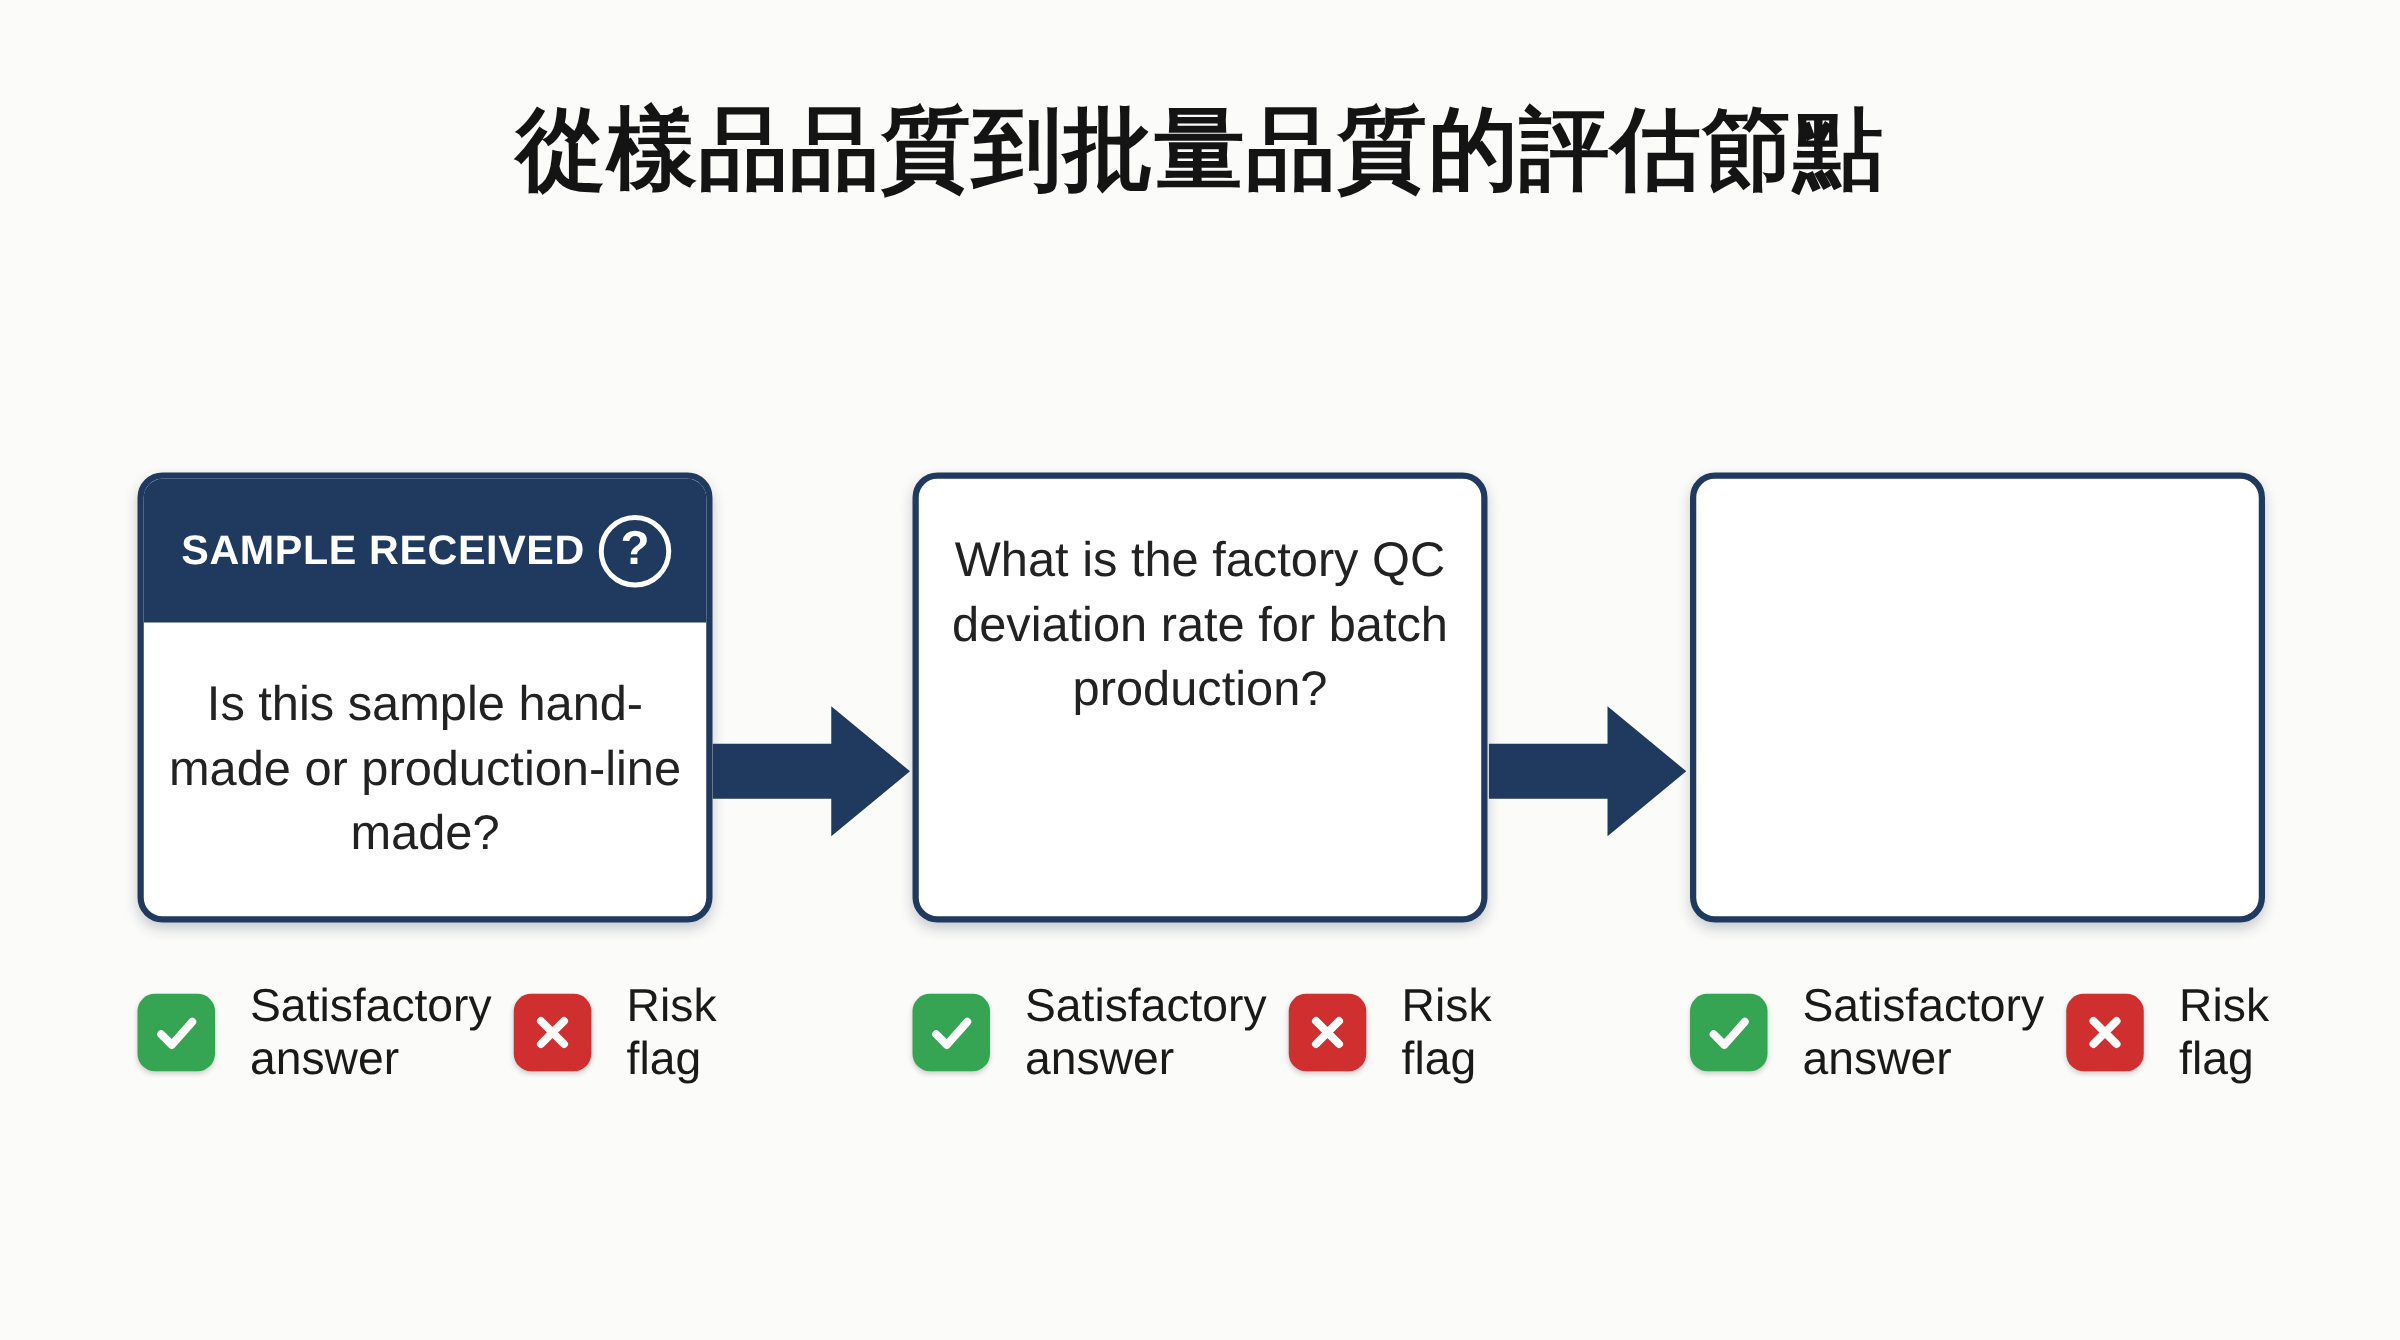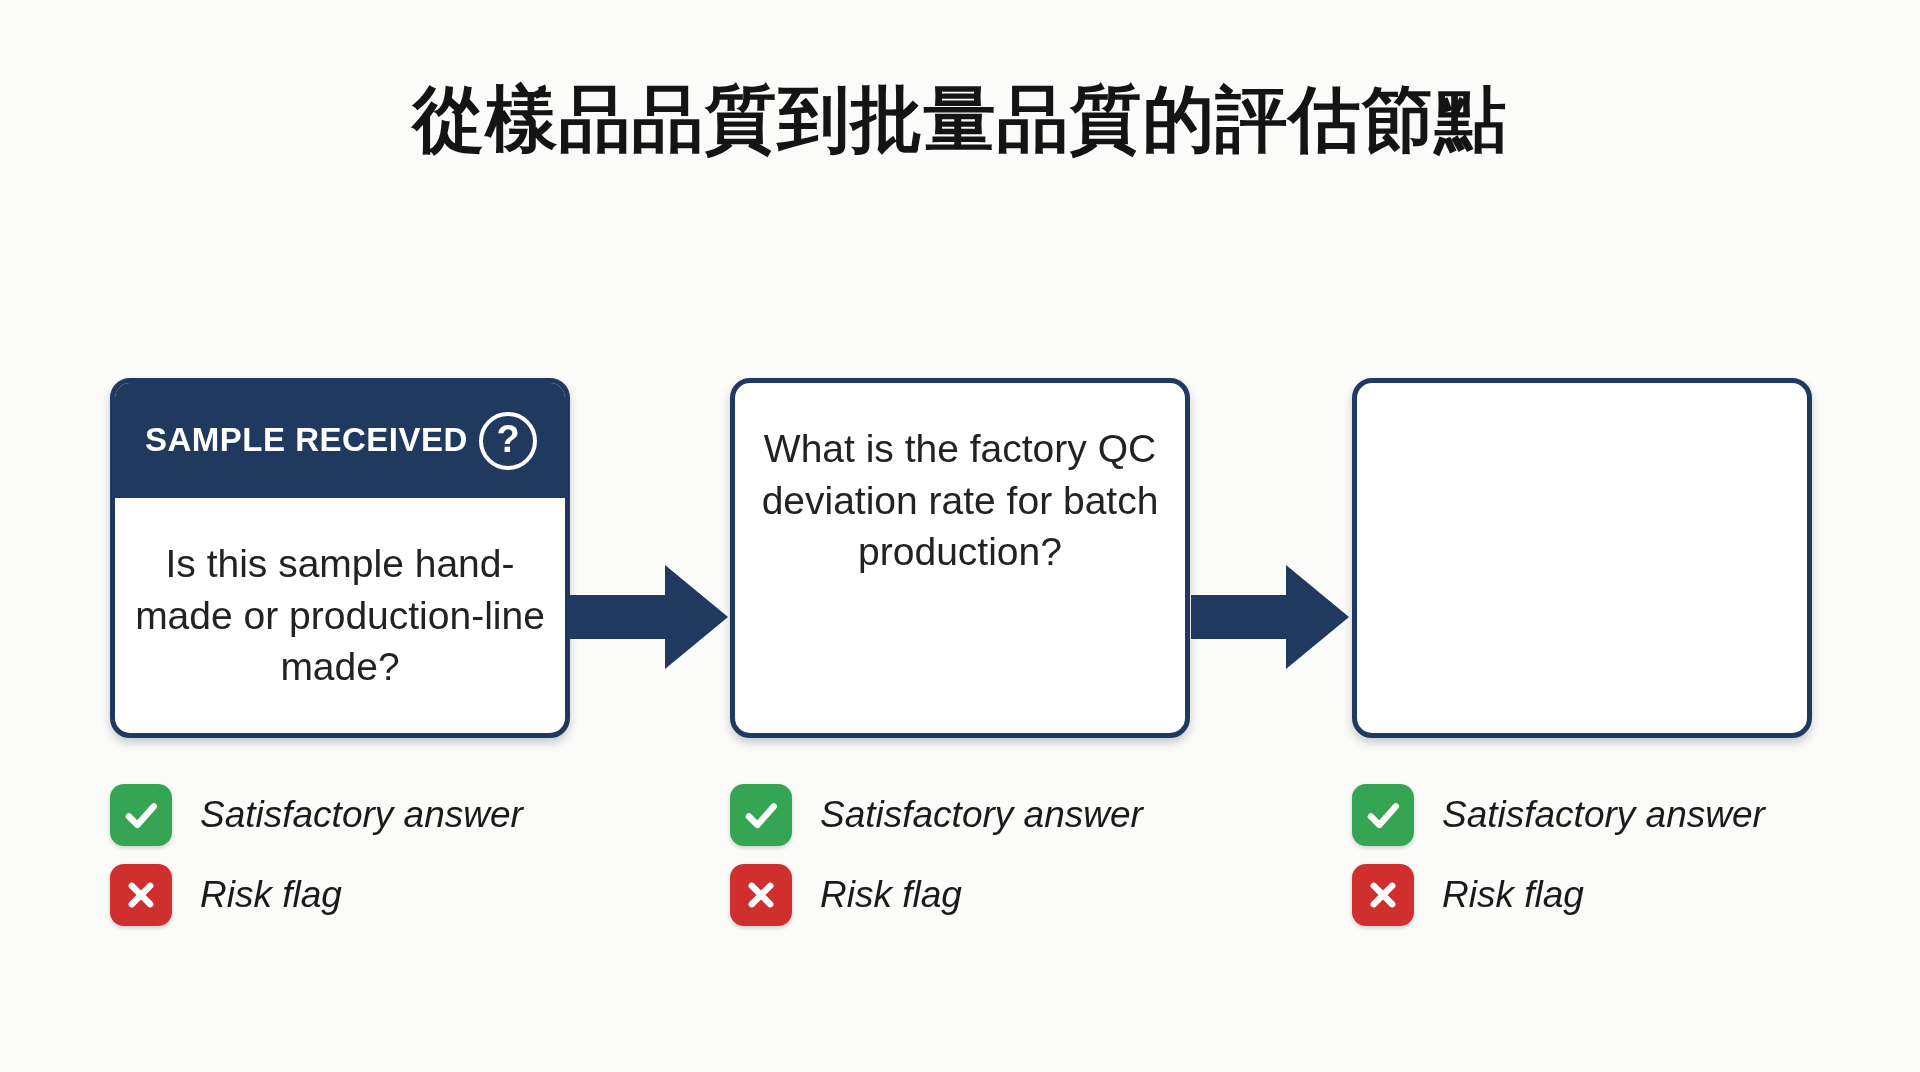--- a/index.html
+++ b/index.html
@@ -67,21 +67,21 @@
     font-size: 38px;
     font-weight: 700;
     display: flex;
     align-items: center;
     justify-content: center;
     flex: none;
     padding-bottom: 3px;
   }
   .hdr-svg { flex: none; display: block; }
 
-  .legend { margin-top: 46px; display: flex; flex-direction: column; gap: 18px; font-style: italic; }
+  .legend { margin-top: 46px; display: flex; flex-direction: row; gap: 18px; }
   .legend-row { display: flex; align-items: center; }
   .legend-icon {
     width: 62px; height: 62px;
     border-radius: 14px;
     display: flex; align-items: center; justify-content: center;
     flex: none;
     box-shadow: 0 2px 4px rgba(0,0,0,0.18);
   }
   .legend-icon.green { background: #35a553; }
   .legend-icon.red   { background: #d02f2f; }

